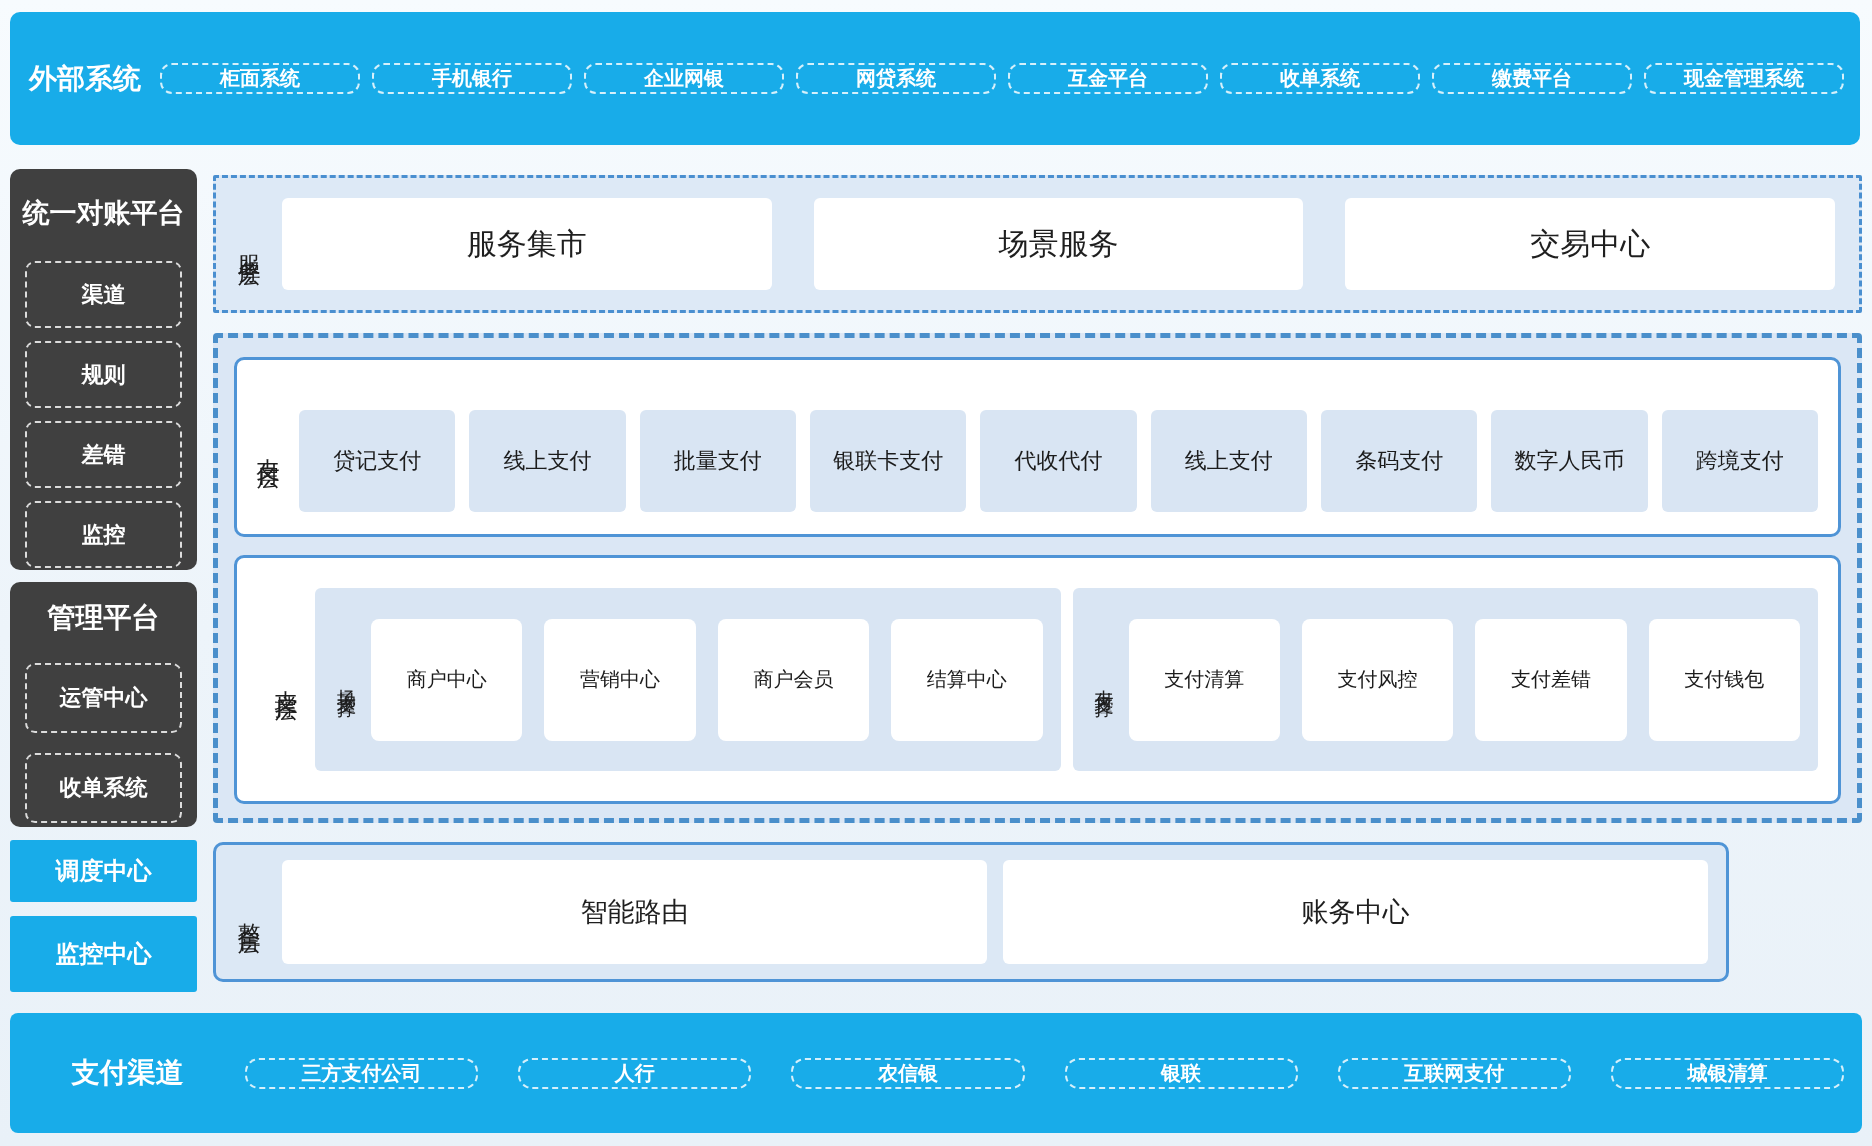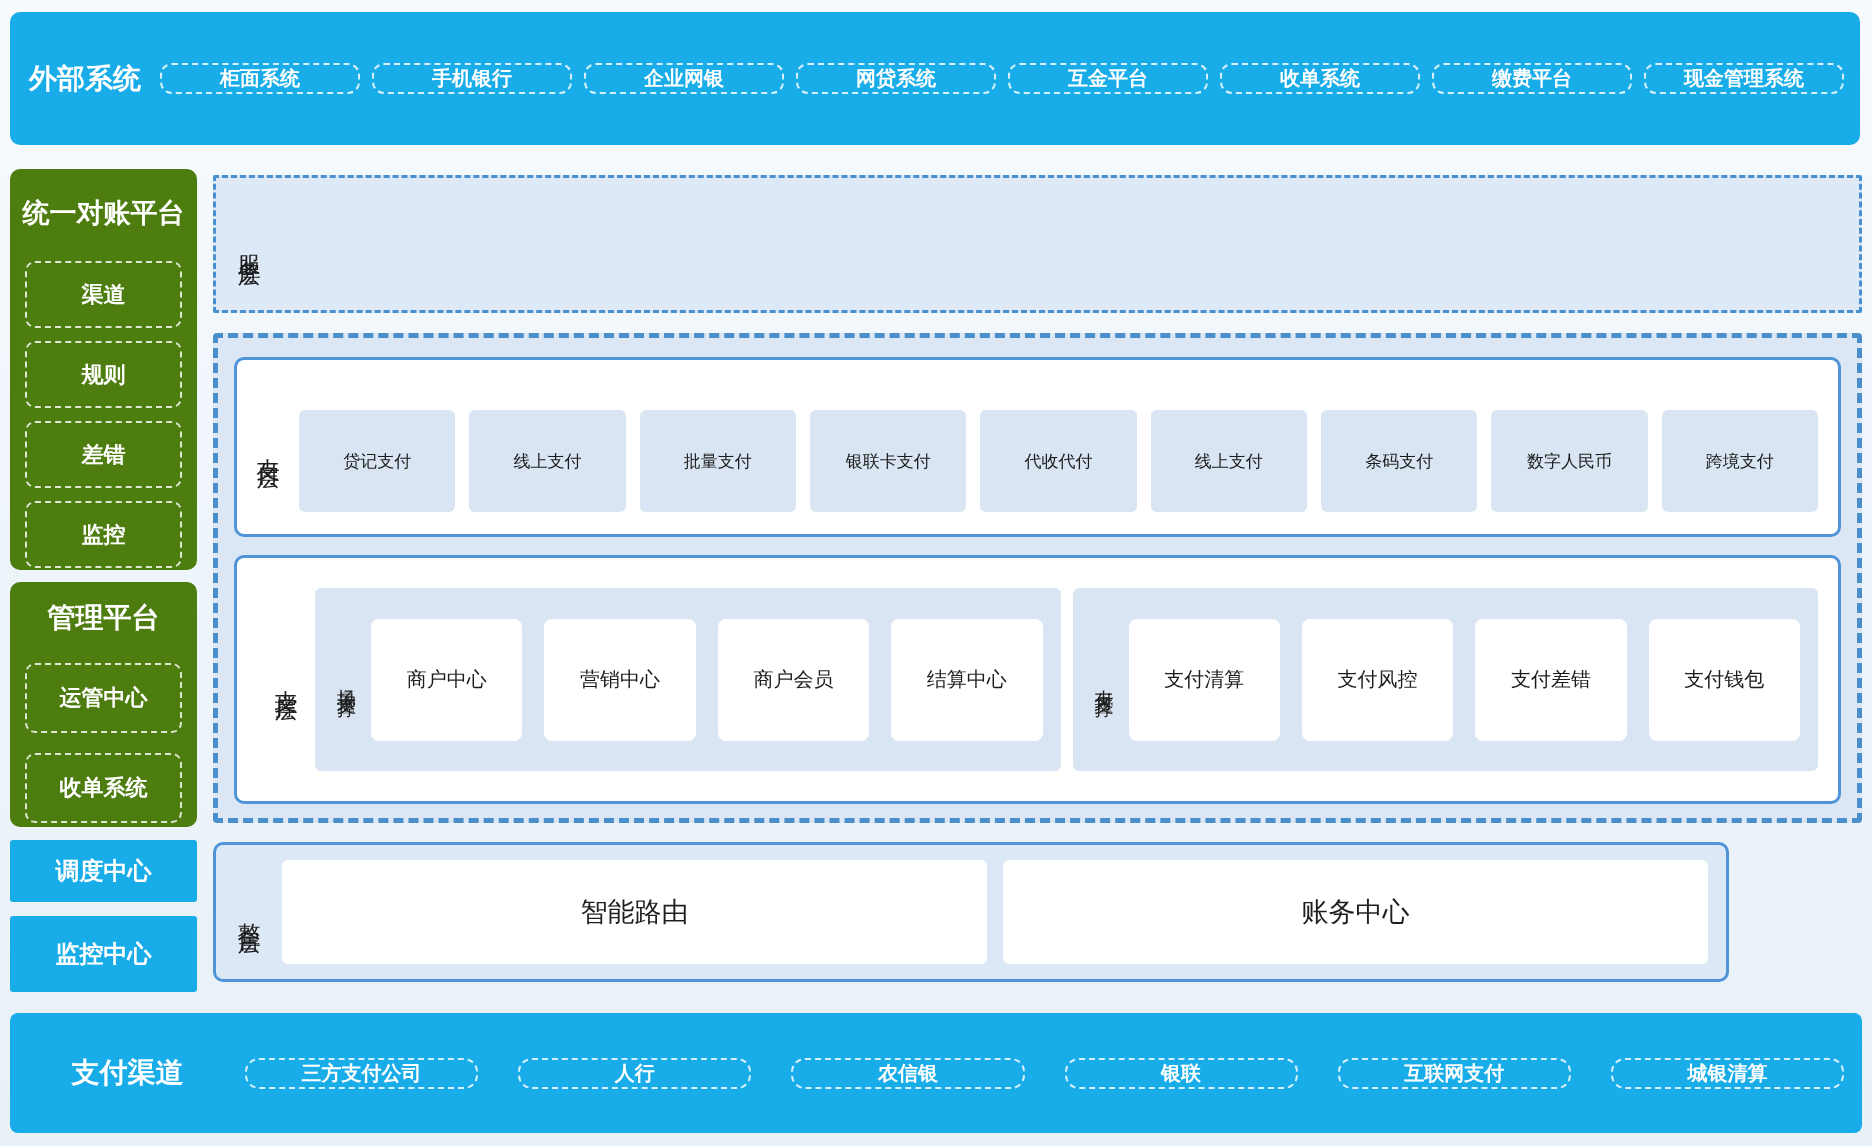--- a/index.html
+++ b/index.html
@@ -14,21 +14,21 @@
   
   .banner{background:#18ace9;border-radius:10px;display:flex;align-items:center;}
   .banner-label{color:#fff;font-weight:bold;text-align:center;flex:none;}
   .banner-items{flex:1;display:flex;align-items:center;}
   .dashed-item{
     flex:1;border:2px dashed rgba(255,255,255,.82);border-radius:12px;
     display:flex;align-items:center;justify-content:center;
     color:#fff;font-weight:600;white-space:nowrap;
   }
 
-  .side-block{background:#4d7c0f;border-radius:10px;color:#fff;}
+  .side-block{background:#404040;border-radius:10px;color:#fff;}
   .side-title{font-weight:bold;text-align:center;white-space:nowrap;}
   .side-item{
     border:2px dashed rgba(255,255,255,.82);border-radius:10px;
     display:flex;align-items:center;justify-content:center;
     color:#fff;font-size:22px;font-weight:600;margin:0 15px 13px;text-align:right;
   }
   .solid-chip{
     background:#18ace9;border-radius:3px;color:#fff;font-size:24px;font-weight:bold;
     display:flex;align-items:center;justify-content:center;
   }
@@ -57,21 +57,21 @@
     display:flex;flex-direction:column;gap:18px;padding:19px 16px 14px;
   }
   .sub{
     border:3px solid #4f94d6;background:#ffffff;border-radius:10px;
     display:flex;align-items:center;
   }
   .tiles{flex:1;display:flex;gap:14px;height:130px;}
   .tile{
     flex:1;background:#d9e5f3;border-radius:6px;
     display:flex;align-items:center;justify-content:center;
-    font-size:17px;color:#1c1c1c;white-space:nowrap;margin-top:28px;
+    font-size:22px;color:#1c1c1c;white-space:nowrap;margin-top:28px;
   }
   .groups{flex:1;display:flex;gap:12px;height:183px;}
   .group{
     flex:1;background:#d9e5f3;border-radius:6px;
     display:flex;align-items:center;padding:0 18px 0 8px;
   }
   .gcards{flex:1;display:flex;gap:22px;height:122px;}
   .gcard{
     flex:1;background:#ffffff;border-radius:8px;
     display:flex;align-items:center;justify-content:center;
@@ -114,20 +114,25 @@
   <div class="side-item" style="height:66px;">收单系统</div>
 </div>
 
 <div class="abs solid-chip" style="left:10px;top:840px;width:187px;height:62px;">调度中心</div>
 <div class="abs solid-chip" style="left:10px;top:916px;width:187px;height:76px;">监控中心</div>
 
 <div class="abs service-layer" style="left:213px;top:175px;width:1649px;height:138px;">
   <div class="v-wrap" style="width:66px;">
     <div class="v-label">服务层</div>
   </div>
+  <div class="cards" style="height:92px;">
+    <div class="white-card" style="font-size:30px;">服务集市</div>
+    <div class="white-card" style="font-size:30px;">场景服务</div>
+    <div class="white-card" style="font-size:30px;">交易中心</div>
+  </div>
 </div>
 
 <div class="abs main-dashed" style="left:213px;top:333px;width:1649px;height:490px;">
 
   <div class="sub" style="height:188px;padding-right:20px;">
     <div class="v-wrap" style="width:62px;">
       <div class="v-label">支付层</div>
     </div>
     <div class="tiles">
       <div class="tile">贷记支付</div>

